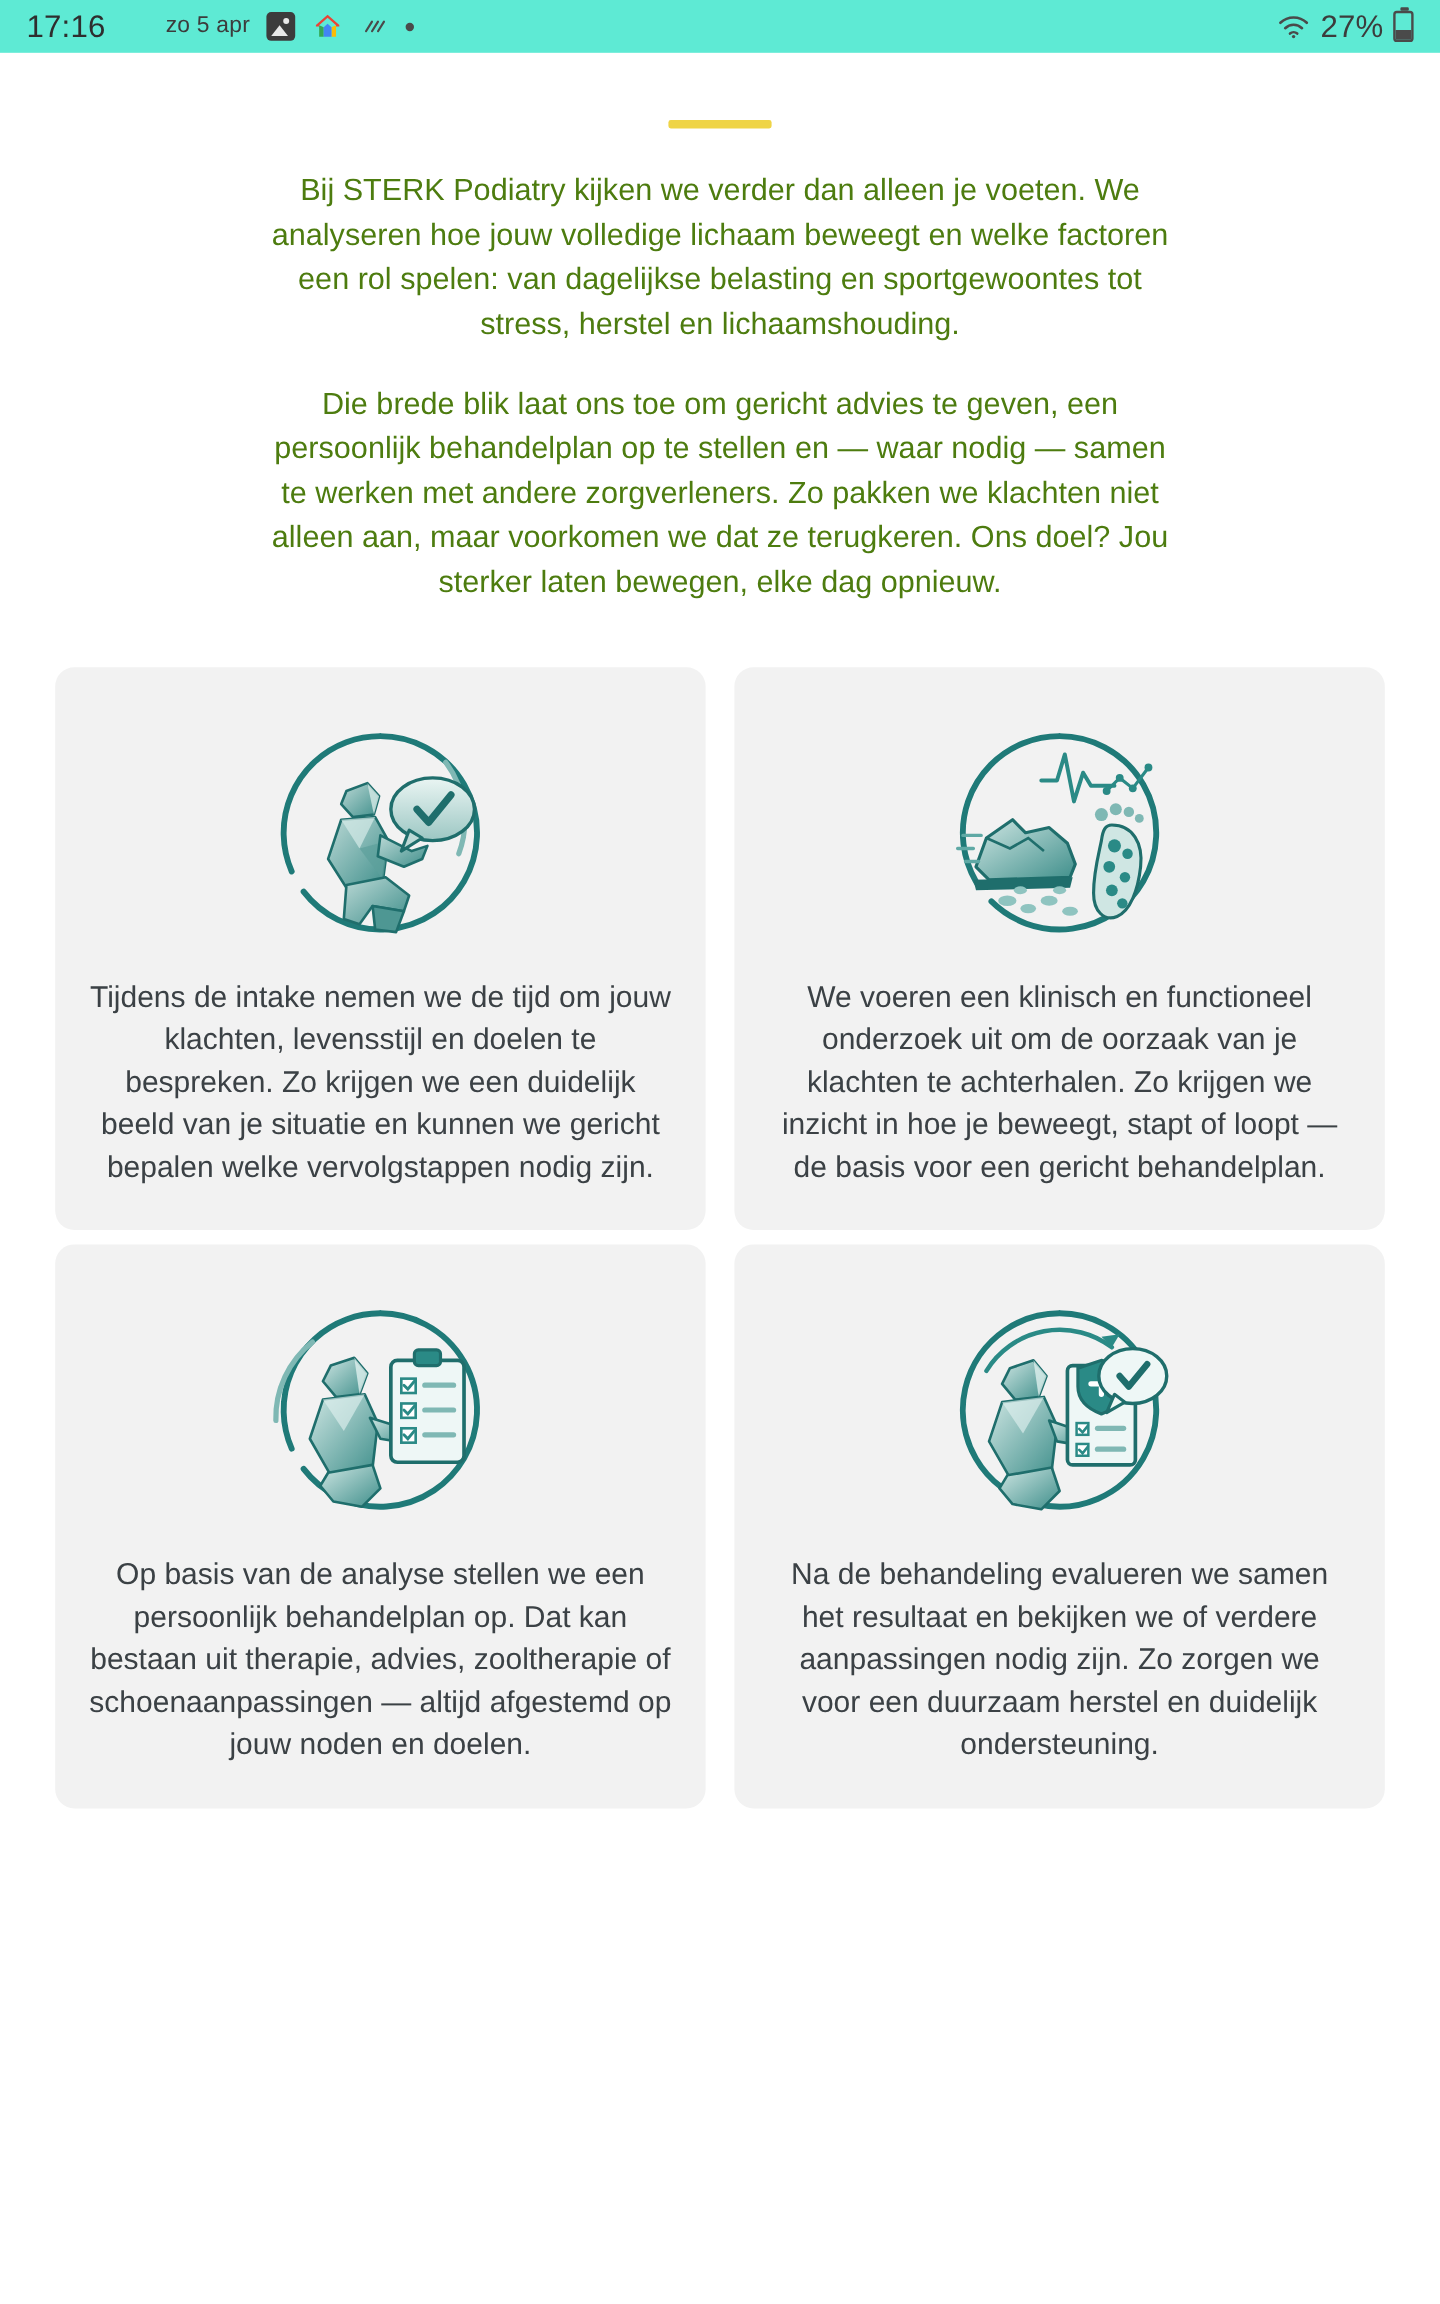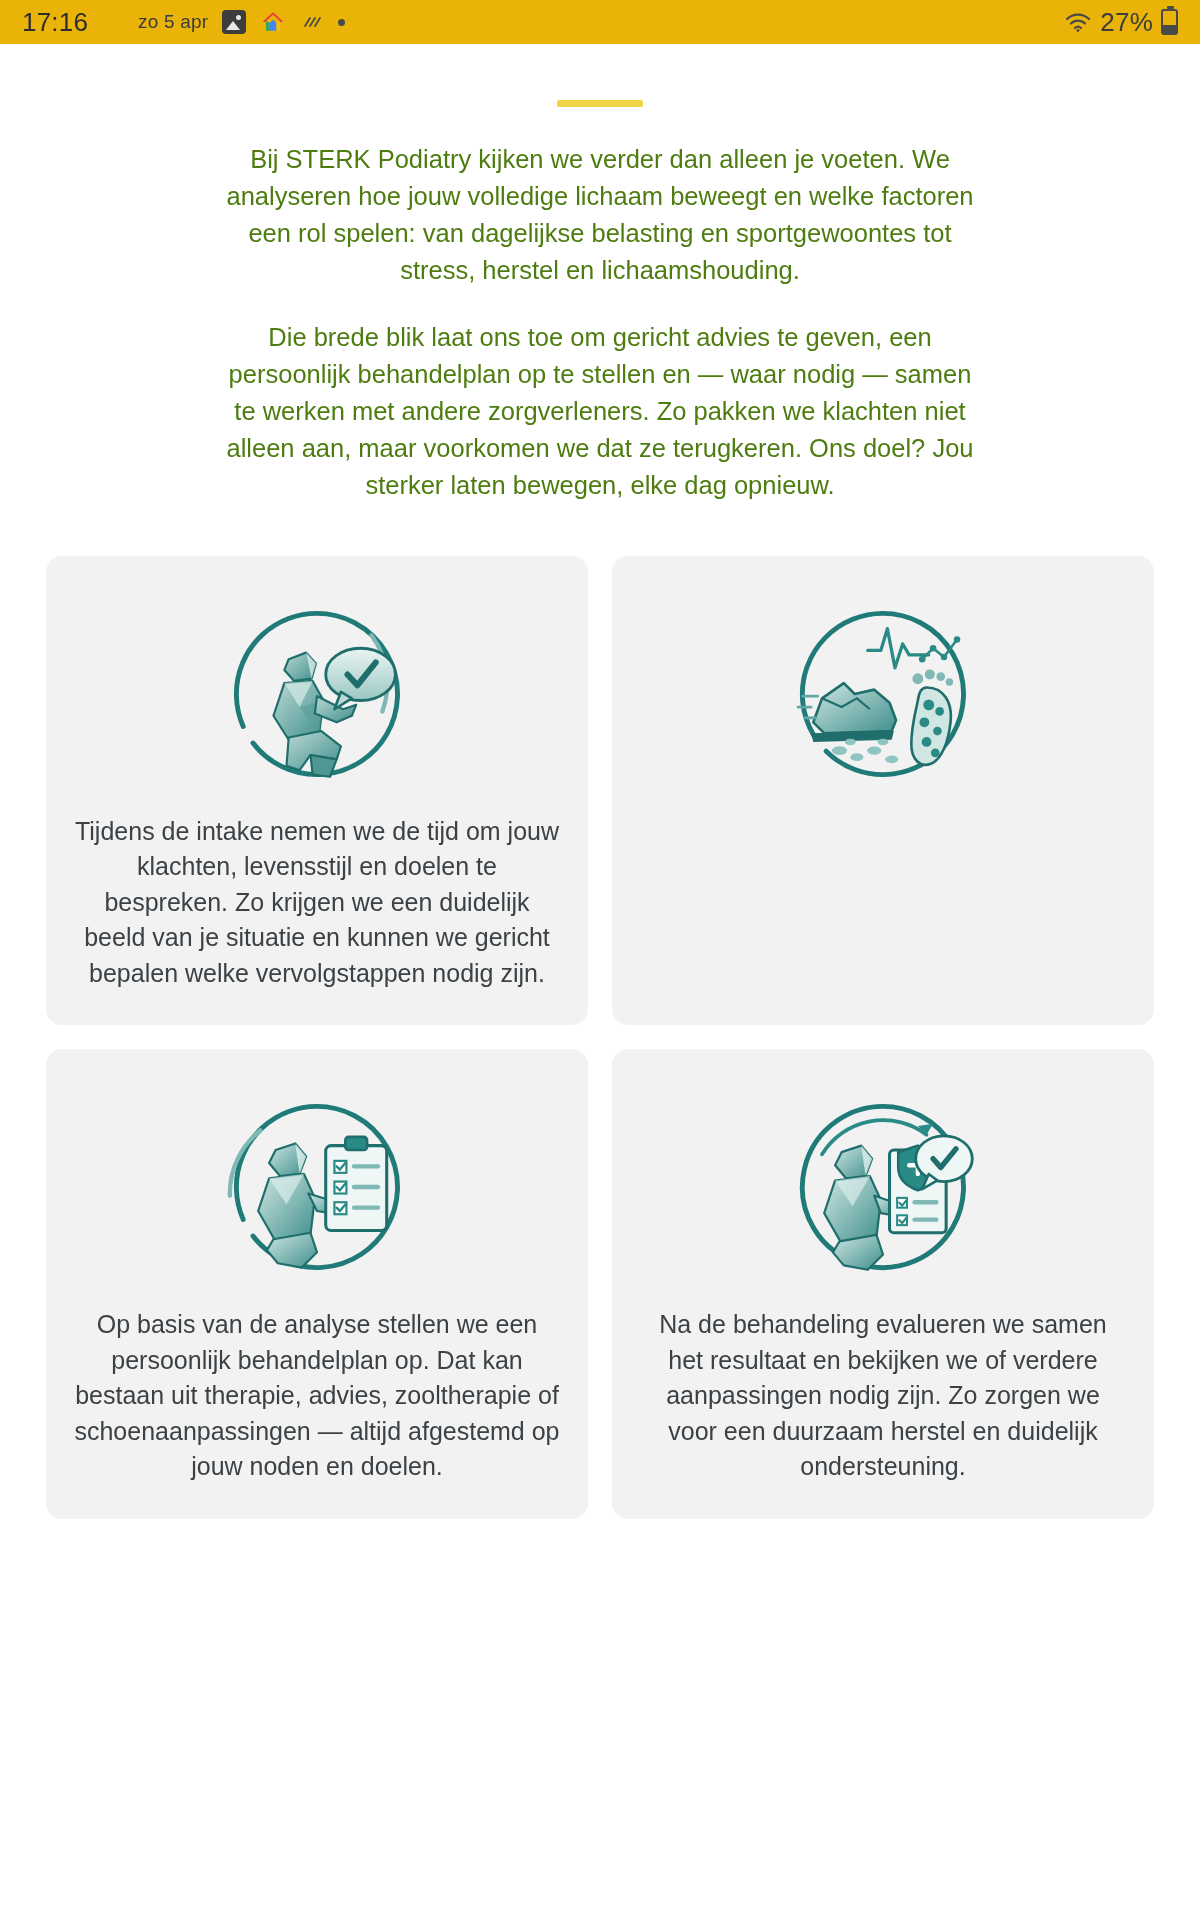--- a/index.html
+++ b/index.html
@@ -7,21 +7,21 @@
   body {
     background:#ffffff;
     font-family:"Liberation Sans", sans-serif;
     -webkit-font-smoothing:antialiased;
     overflow:hidden;
   }
 
   
   .statusbar{
     height:44px; width:100%;
-    background:#eab308;
+    background:#5eead4;
     display:flex; align-items:center;
     padding:0 22px;
     color:#3c3c3c;
     font-size:26px;
     letter-spacing:.2px;
   }
   .sb-left{ display:flex; align-items:center; gap:14px; }
   .sb-right{ margin-left:auto; display:flex; align-items:center; gap:8px; }
   .sb-time{ font-size:26px; color:#2e2e2e; }
   .sb-date{ font-size:19px; color:#3c3c3c;margin-left:36px; }
@@ -90,21 +90,21 @@
     line-height:1.45;
   }
   .intro p + p{ margin-top:30px; }
 
   
   .cards{
     width:1108px;
     margin:52px auto 0 auto;
     display:grid;
     grid-template-columns:1fr 1fr;
-    gap:24px 24px;
+    gap:12px 24px;
   }
   .card{
     background:#f2f2f2;
     border-radius:16px;
     padding:40px 28px 34px 28px;
     display:flex;
     flex-direction:column;
     align-items:center;
   }
   .card-illus{
@@ -262,20 +262,21 @@
           <g fill="#8fc4c0">
             <ellipse cx="60" cy="142" rx="7" ry="4"></ellipse>
               <ellipse cx="76" cy="148" rx="6" ry="3.6"></ellipse>
             <ellipse cx="92" cy="142" rx="6.5" ry="3.8"></ellipse>
               <ellipse cx="108" cy="150" rx="6" ry="3.5"></ellipse>
             <ellipse cx="70" cy="134" rx="5" ry="3"></ellipse>
               <ellipse cx="100" cy="134" rx="5" ry="3"></ellipse>
           </g>
         </svg>
       </div>
+      <div class="card-text">We voeren een klinisch en functioneel onderzoek uit om de oorzaak van je klachten te achterhalen. Zo krijgen we inzicht in hoe je beweegt, stapt of loopt — de basis voor een gericht behandelplan.</div>
     </div>
 
     <div class="card">
       <div class="card-illus">
         <svg viewBox="0 0 200 180" width="224" height="196">
           <defs>
             <linearGradient id="g3a" x1="0" y1="0" x2="1" y2="1">
               <stop offset="0" stop-color="#cfe6e3"></stop>
                 <stop offset="1" stop-color="#3f8f8b"></stop>
             </linearGradient>

